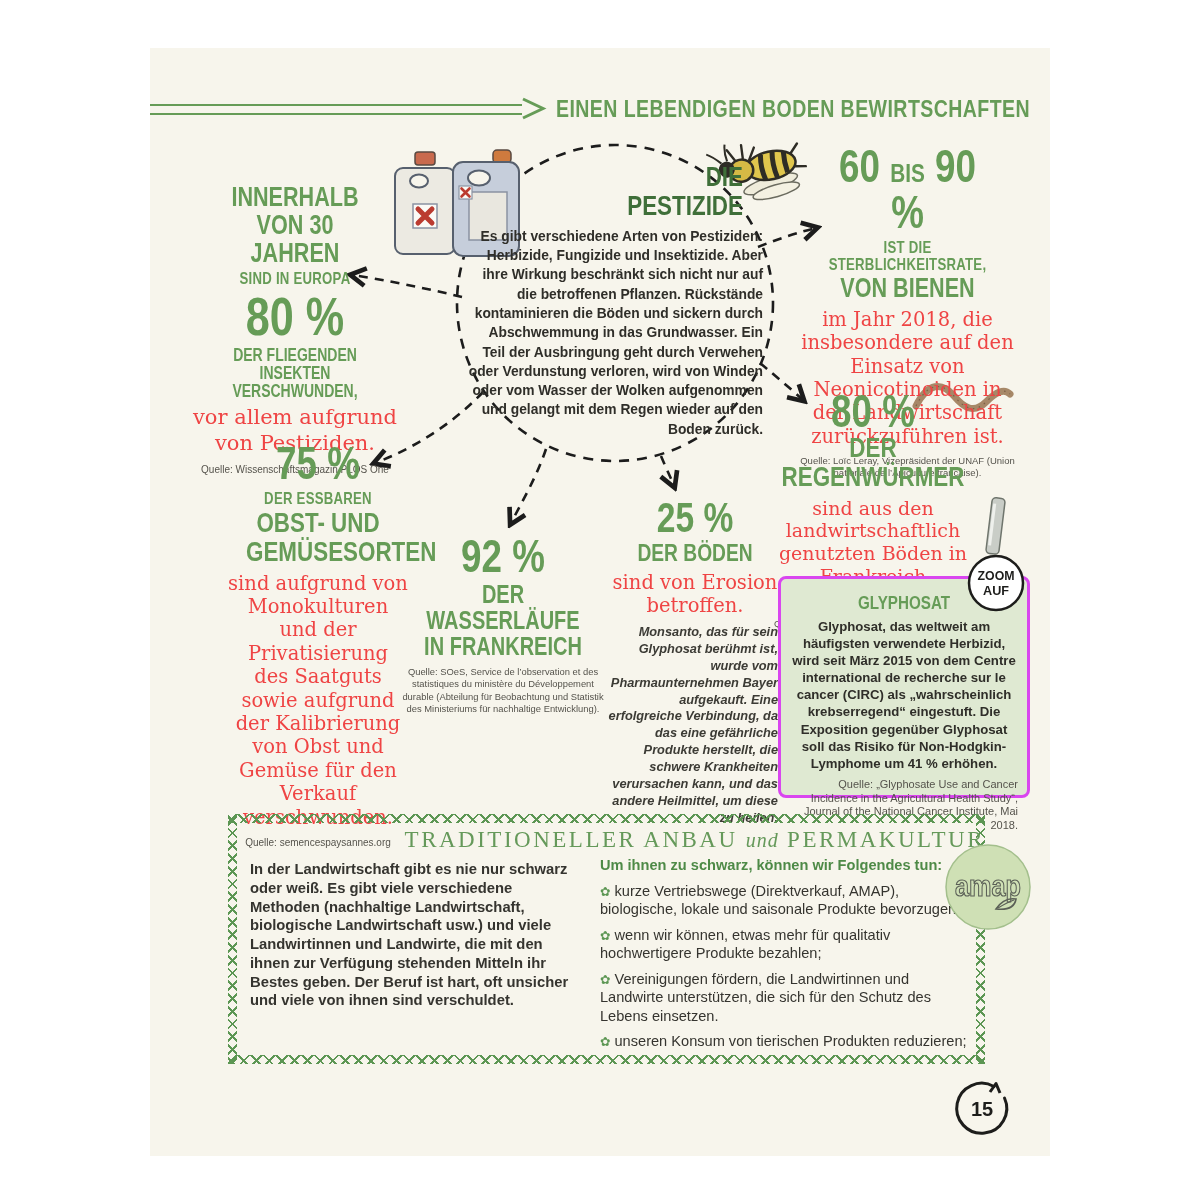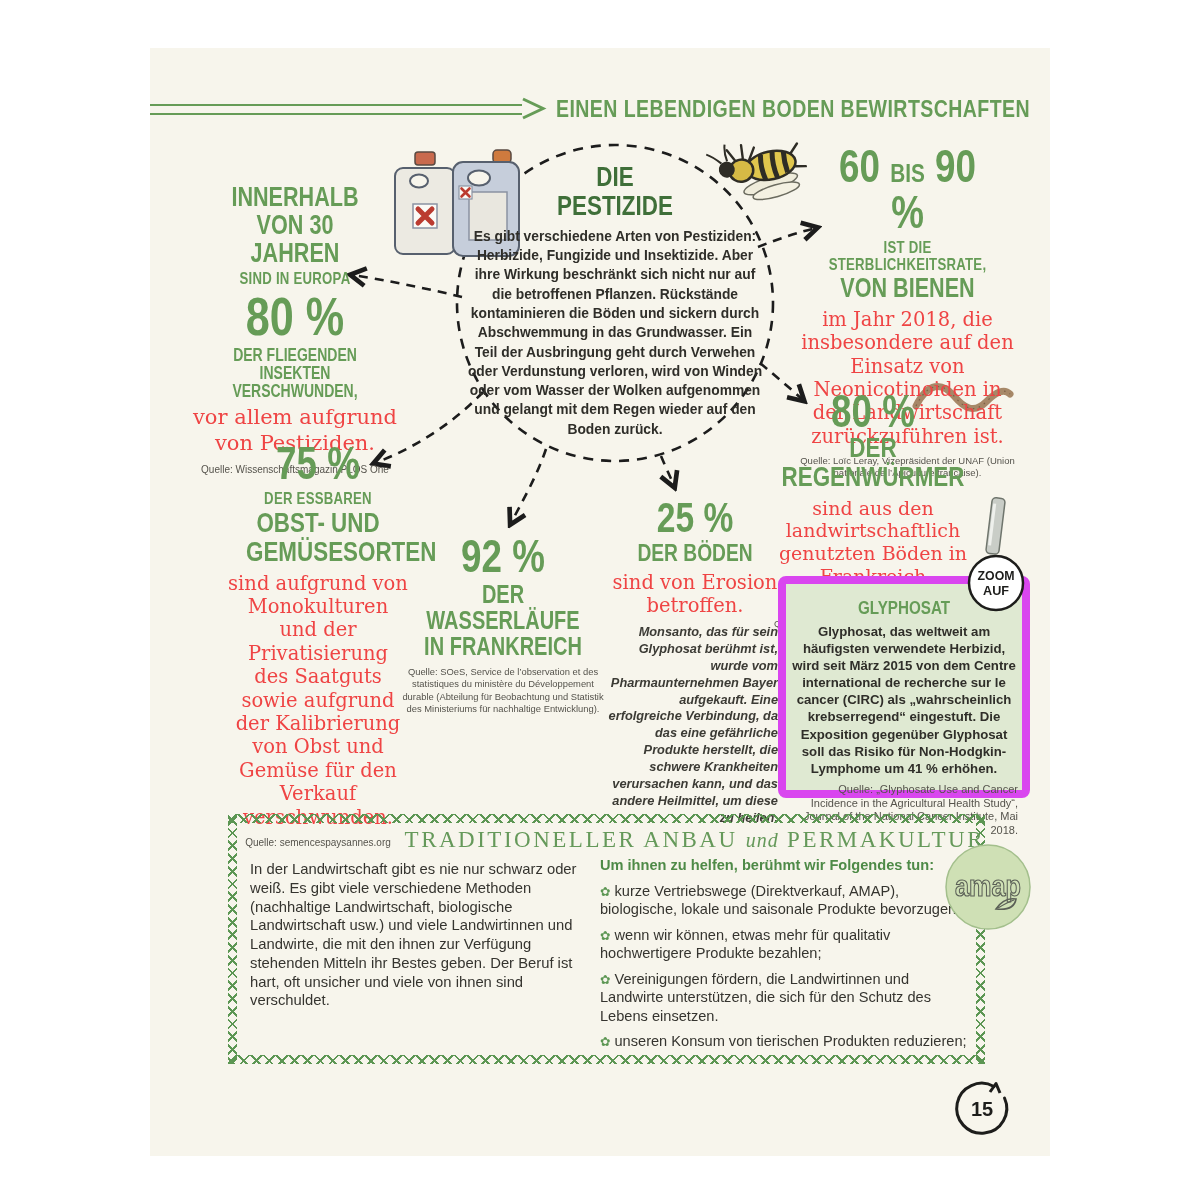--- a/index.html
+++ b/index.html
@@ -20,47 +20,47 @@
   .mid{font-size:26px;}
   .serif-g{font-family:"DejaVu Serif","Liberation Serif",serif;color:#ef4444;font-size:19.5px;line-height:1.2;margin-top:5px;}
   .src{font-size:10px;color:#55534c;margin-top:7px;line-height:1.3;}
   .boldbody{font-weight:700;color:#2f2e29;}
 
   .hdr-line{position:absolute;left:150px;top:104px;width:372px;height:7px;
             border-top:2px solid #669c57;border-bottom:2px solid #669c57;}
   .hdr-title{position:absolute;left:556px;top:96px;font-size:23px;font-weight:700;color:#669c57;
              white-space:nowrap;transform:scaleX(0.85);transform-origin:0 50%;letter-spacing:.5px;}
 
-  .circle{position:absolute;left:455px;top:143px;width:320px;height:320px;border-radius:50%;text-align:center;}
+  .circle{position:absolute;left:455px;top:143px;width:320px;height:320px;border-radius:50%;text-align:right;}
   .circle .ttl{font-size:28px;color:#3f6f39;padding-top:20px;}
   .circle .body{width:296px;margin:6px auto 12px;font-size:13.8px;line-height:1.4;}
 
   .aside-italic{position:absolute;left:606px;top:624px;width:172px;text-align:right;
                 font-style:italic;font-weight:700;color:#3c3b35;font-size:12.8px;line-height:1.32;}
 
   .gbox{position:absolute;left:778px;top:576px;width:252px;height:222px;background:#dfe9d2;
-        border:8px solid #d946ef;border-radius:8px;box-sizing:border-box;text-align:center;}
+        border:3px solid #d946ef;border-radius:8px;box-sizing:border-box;text-align:center;}
   .gbox .ttl{font-size:19px;margin-top:14px;}
   .gbox .body{width:226px;margin:5px auto 0;font-size:13.2px;line-height:1.3;}
   .gbox .src{width:228px;margin:6px auto 0;font-size:11px;line-height:1.25;text-align:right;}
 
   .pbox{position:absolute;left:228px;top:814px;width:757px;height:250px;box-sizing:border-box;}
   .zz{position:absolute;background:
       repeating-linear-gradient(45deg,transparent 0 3.5px,#5c9653 3.5px 5.5px,transparent 5.5px 9px),
       repeating-linear-gradient(-45deg,transparent 0 3.5px,#5c9653 3.5px 5.5px,transparent 5.5px 9px);}
   .zz.top{left:0;top:0;width:757px;height:9px;}
   .zz.bot{left:0;bottom:0;width:757px;height:9px;}
   .zz.lft{left:0;top:0;width:9px;height:250px;}
   .zz.rgt{right:0;top:0;width:9px;height:250px;}
   .pbox .ttl{position:absolute;left:0;top:13px;width:100%;text-align:right;
              font-family:"Liberation Serif","DejaVu Serif",serif;color:#65995a;font-size:23px;
              letter-spacing:2.5px;font-weight:400;}
   .pbox .ttl .conj{font-style:italic;letter-spacing:1px;font-size:20px;text-transform:none;}
   .pcol{position:absolute;top:46px;font-size:14.8px;line-height:1.27;color:#35342f;text-align:left;}
-  .pcol.l{left:22px;width:334px;}
+  .pcol.l{left:22px;width:334px;font-weight:bold;}
   .pcol.r{left:372px;top:42px;width:372px;font-size:14.6px;}
   .pcol .p2{margin-top:11px;}
   .pcol .intro{color:#4e8a47;font-weight:700;margin-bottom:6px;}
   .bullet{margin-top:7px;}
   .bullet .bi{font-family:"DejaVu Sans",sans-serif;color:#5c9653;font-size:12.5px;margin-right:4px;}
 </style>
 </head>
 <body>
 
 <div class="canvas">
@@ -212,21 +212,21 @@
     <div class="zz rgt"></div>
     <div class="ttl">
       <span>TRADITIONELLER ANBAU</span>
       <span class="conj">und</span>
       <span>PERMAKULTUR</span>
     </div>
     <div class="pcol l">
       <div>In der Landwirtschaft gibt es nie nur schwarz oder weiß. Es gibt viele verschiedene Methoden (nachhaltige Landwirtschaft, biologische Landwirtschaft usw.) und viele Landwirtinnen und Landwirte, die mit den ihnen zur Verfügung stehenden Mitteln ihr Bestes geben. Der Beruf ist hart, oft unsicher und viele von ihnen sind verschuldet.</div>
     </div>
     <div class="pcol r">
-      <div class="intro">Um ihnen zu helfen, berühmt wir Folgendes tun:</div>
+      <div class="intro">Um ihnen zu schwarz, können wir Folgendes tun:</div>
       <div class="bullet"><span class="bi">✿</span><span>kurze Vertriebswege (Direktverkauf, AMAP), biologische, lokale und saisonale Produkte bevorzugen;</span></div>
       <div class="bullet"><span class="bi">✿</span><span>wenn wir können, etwas mehr für qualitativ hochwertigere Produkte bezahlen;</span></div>
       <div class="bullet"><span class="bi">✿</span><span>Vereinigungen fördern, die Landwirtinnen und Landwirte unterstützen, die sich für den Schutz des Lebens einsetzen.</span></div>
       <div class="bullet"><span class="bi">✿</span><span>unseren Konsum von tierischen Produkten reduzieren;</span></div>
     </div>
   </div>
 
   <svg class="abs" style="left:944px;top:843px" width="88" height="88" viewBox="0 0 88 88">
     <circle cx="44" cy="44" r="42" fill="#cfe0b5" stroke="#a3bf8c" stroke-width="1.5"></circle>
     <text x="44" y="53" text-anchor="middle" font-family="Liberation Sans, sans-serif" font-size="30" font-weight="700" fill="none" stroke="#5a5f56" stroke-width="1.2" textLength="66" lengthAdjust="spacingAndGlyphs">amap</text>

